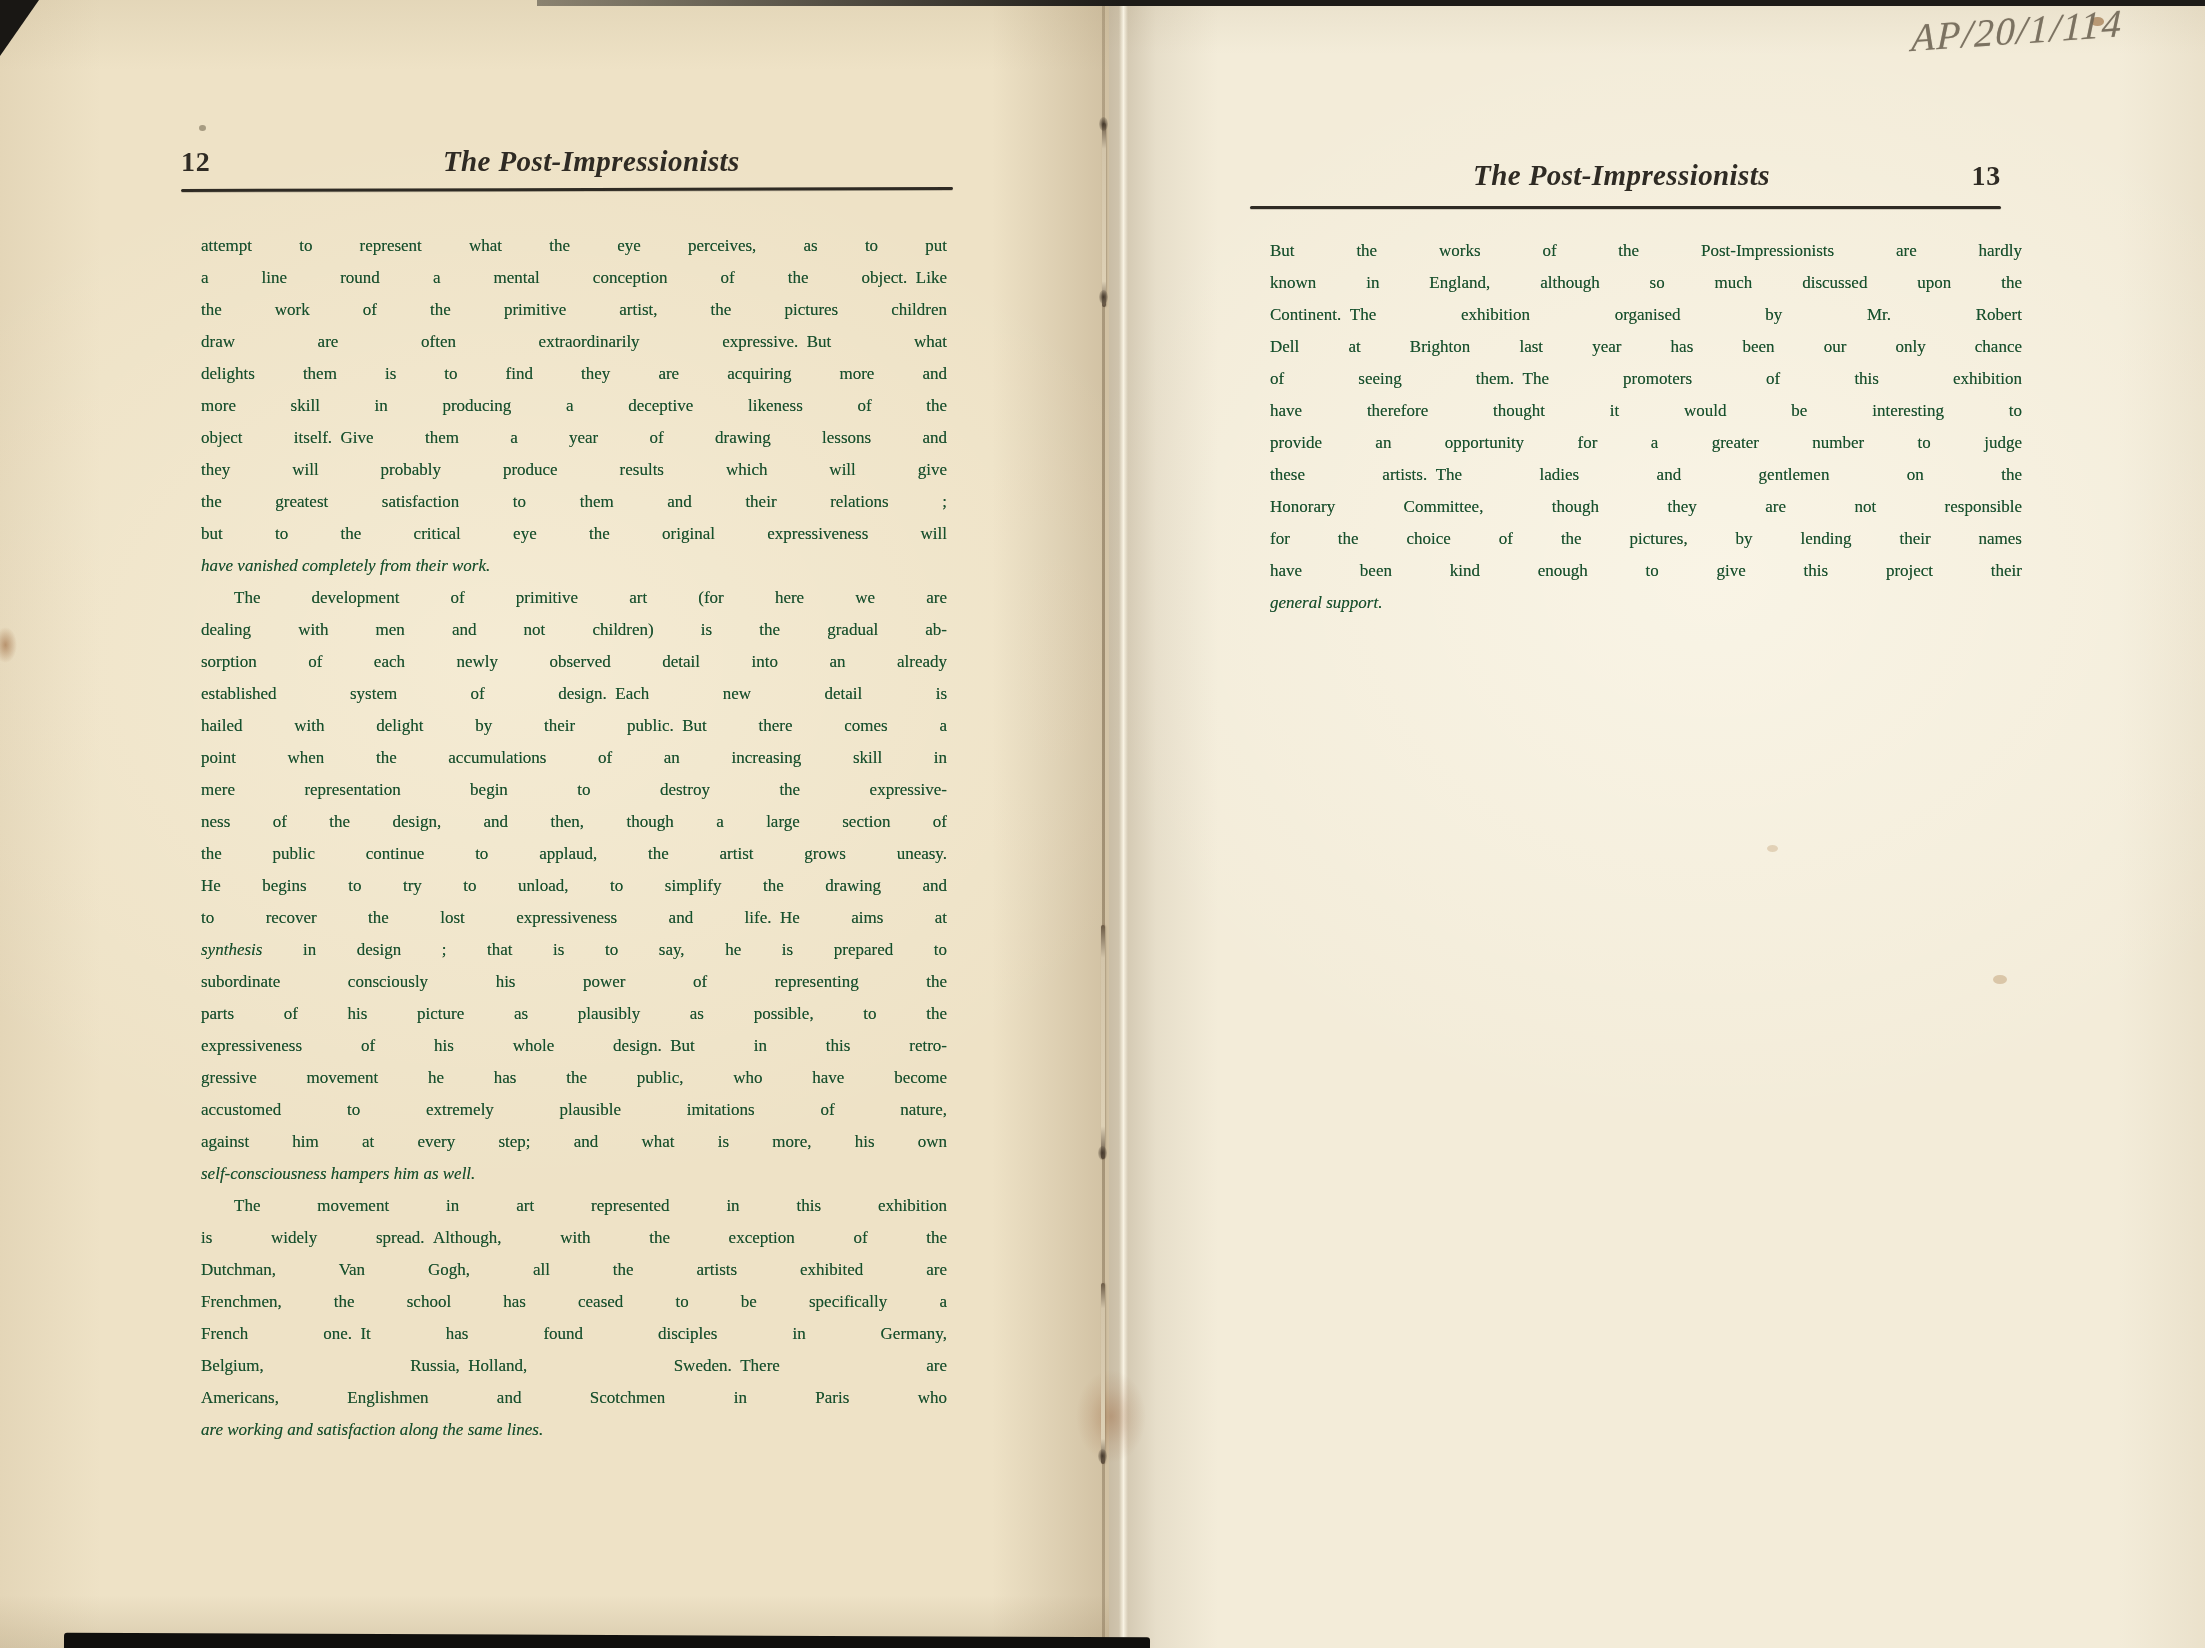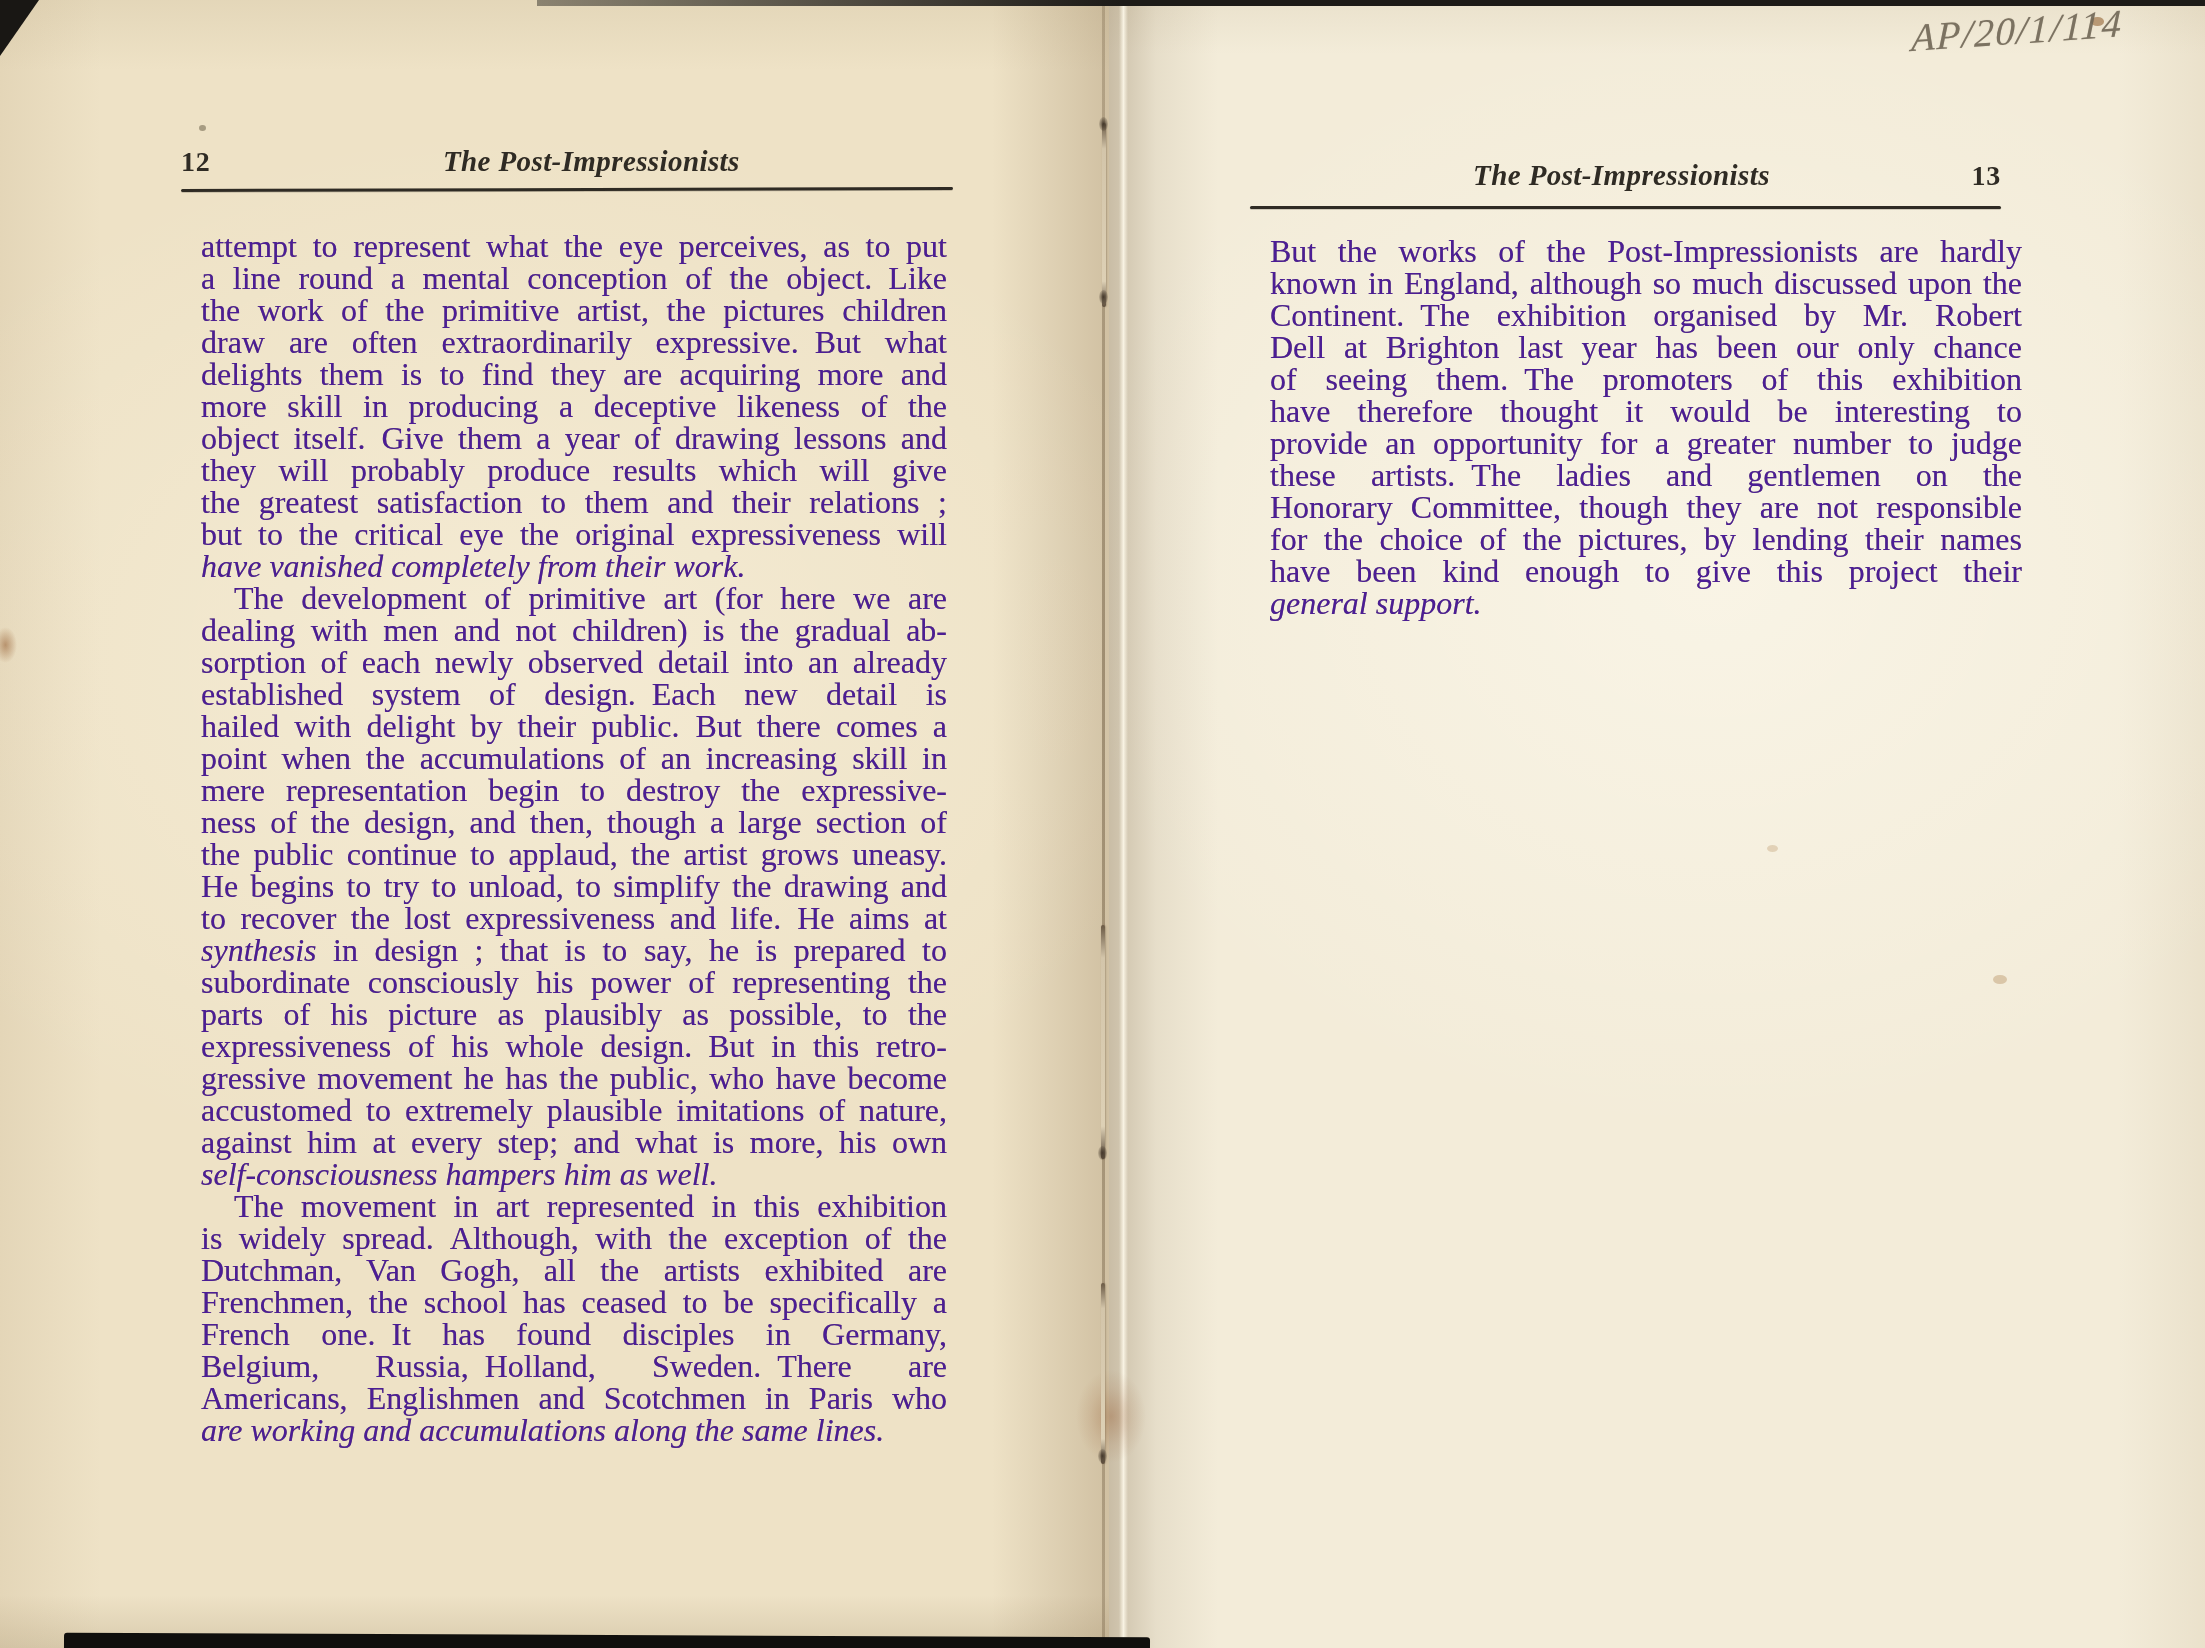--- a/index.html
+++ b/index.html
@@ -80,21 +80,21 @@
     flex:1;text-align:center;font-style:italic;font-weight:600;
     font-size:29px;letter-spacing:0.4px;
   }
   .header-rule{
     position:absolute;height:3.1px;background:#2f2b24;border-radius:1.6px;
     box-shadow:0 0.8px 0 rgba(47,43,36,0.25);
   }
   
   .page-text{
     position:absolute;
-    font-size:32px;line-height:32px;color:#4c1d95;
+    font-size:17px;line-height:32px;color:#14532d;
     text-shadow:0 0 0.5px rgba(53,48,42,0.55);
   }
   .line{text-align:justify;text-align-last:justify;white-space:normal;}
   .line.last{text-align-last:left;font-style:italic;}
   .para.indent .line.first{text-indent:33px;}
   
   #annotation{
     position:absolute;left:1911px;top:4.7px;width:288px;
     font-style:italic;font-size:39px;letter-spacing:1.6px;
     color:rgba(112,102,86,0.85);
@@ -183,21 +183,21 @@
         <div class="line last">self-consciousness hampers him as well.</div>
       </div>
     <div class="para indent">
         <div class="line first">The movement in art represented in this exhibition</div>
         <div class="line">is widely spread. Although, with the exception of the</div>
         <div class="line">Dutchman, Van Gogh, all the artists exhibited are</div>
         <div class="line">Frenchmen, the school has ceased to be specifically a</div>
         <div class="line">French one. It has found disciples in Germany,</div>
         <div class="line">Belgium, Russia, Holland, Sweden. There are</div>
         <div class="line">Americans, Englishmen and Scotchmen in Paris who</div>
-        <div class="line last">are working and accumulations along the same lines.</div>
+        <div class="line last">are working and satisfaction along the same lines.</div>
       </div>
   </div>
 
   <div class="page-text" style="left:1270px;top:235px;width:752px;">
     <div class="para">
         <div class="line first">But the works of the Post-Impressionists are hardly</div>
         <div class="line">known in England, although so much discussed upon the</div>
         <div class="line">Continent. The exhibition organised by Mr. Robert</div>
         <div class="line">Dell at Brighton last year has been our only chance</div>
         <div class="line">of seeing them. The promoters of this exhibition</div>

